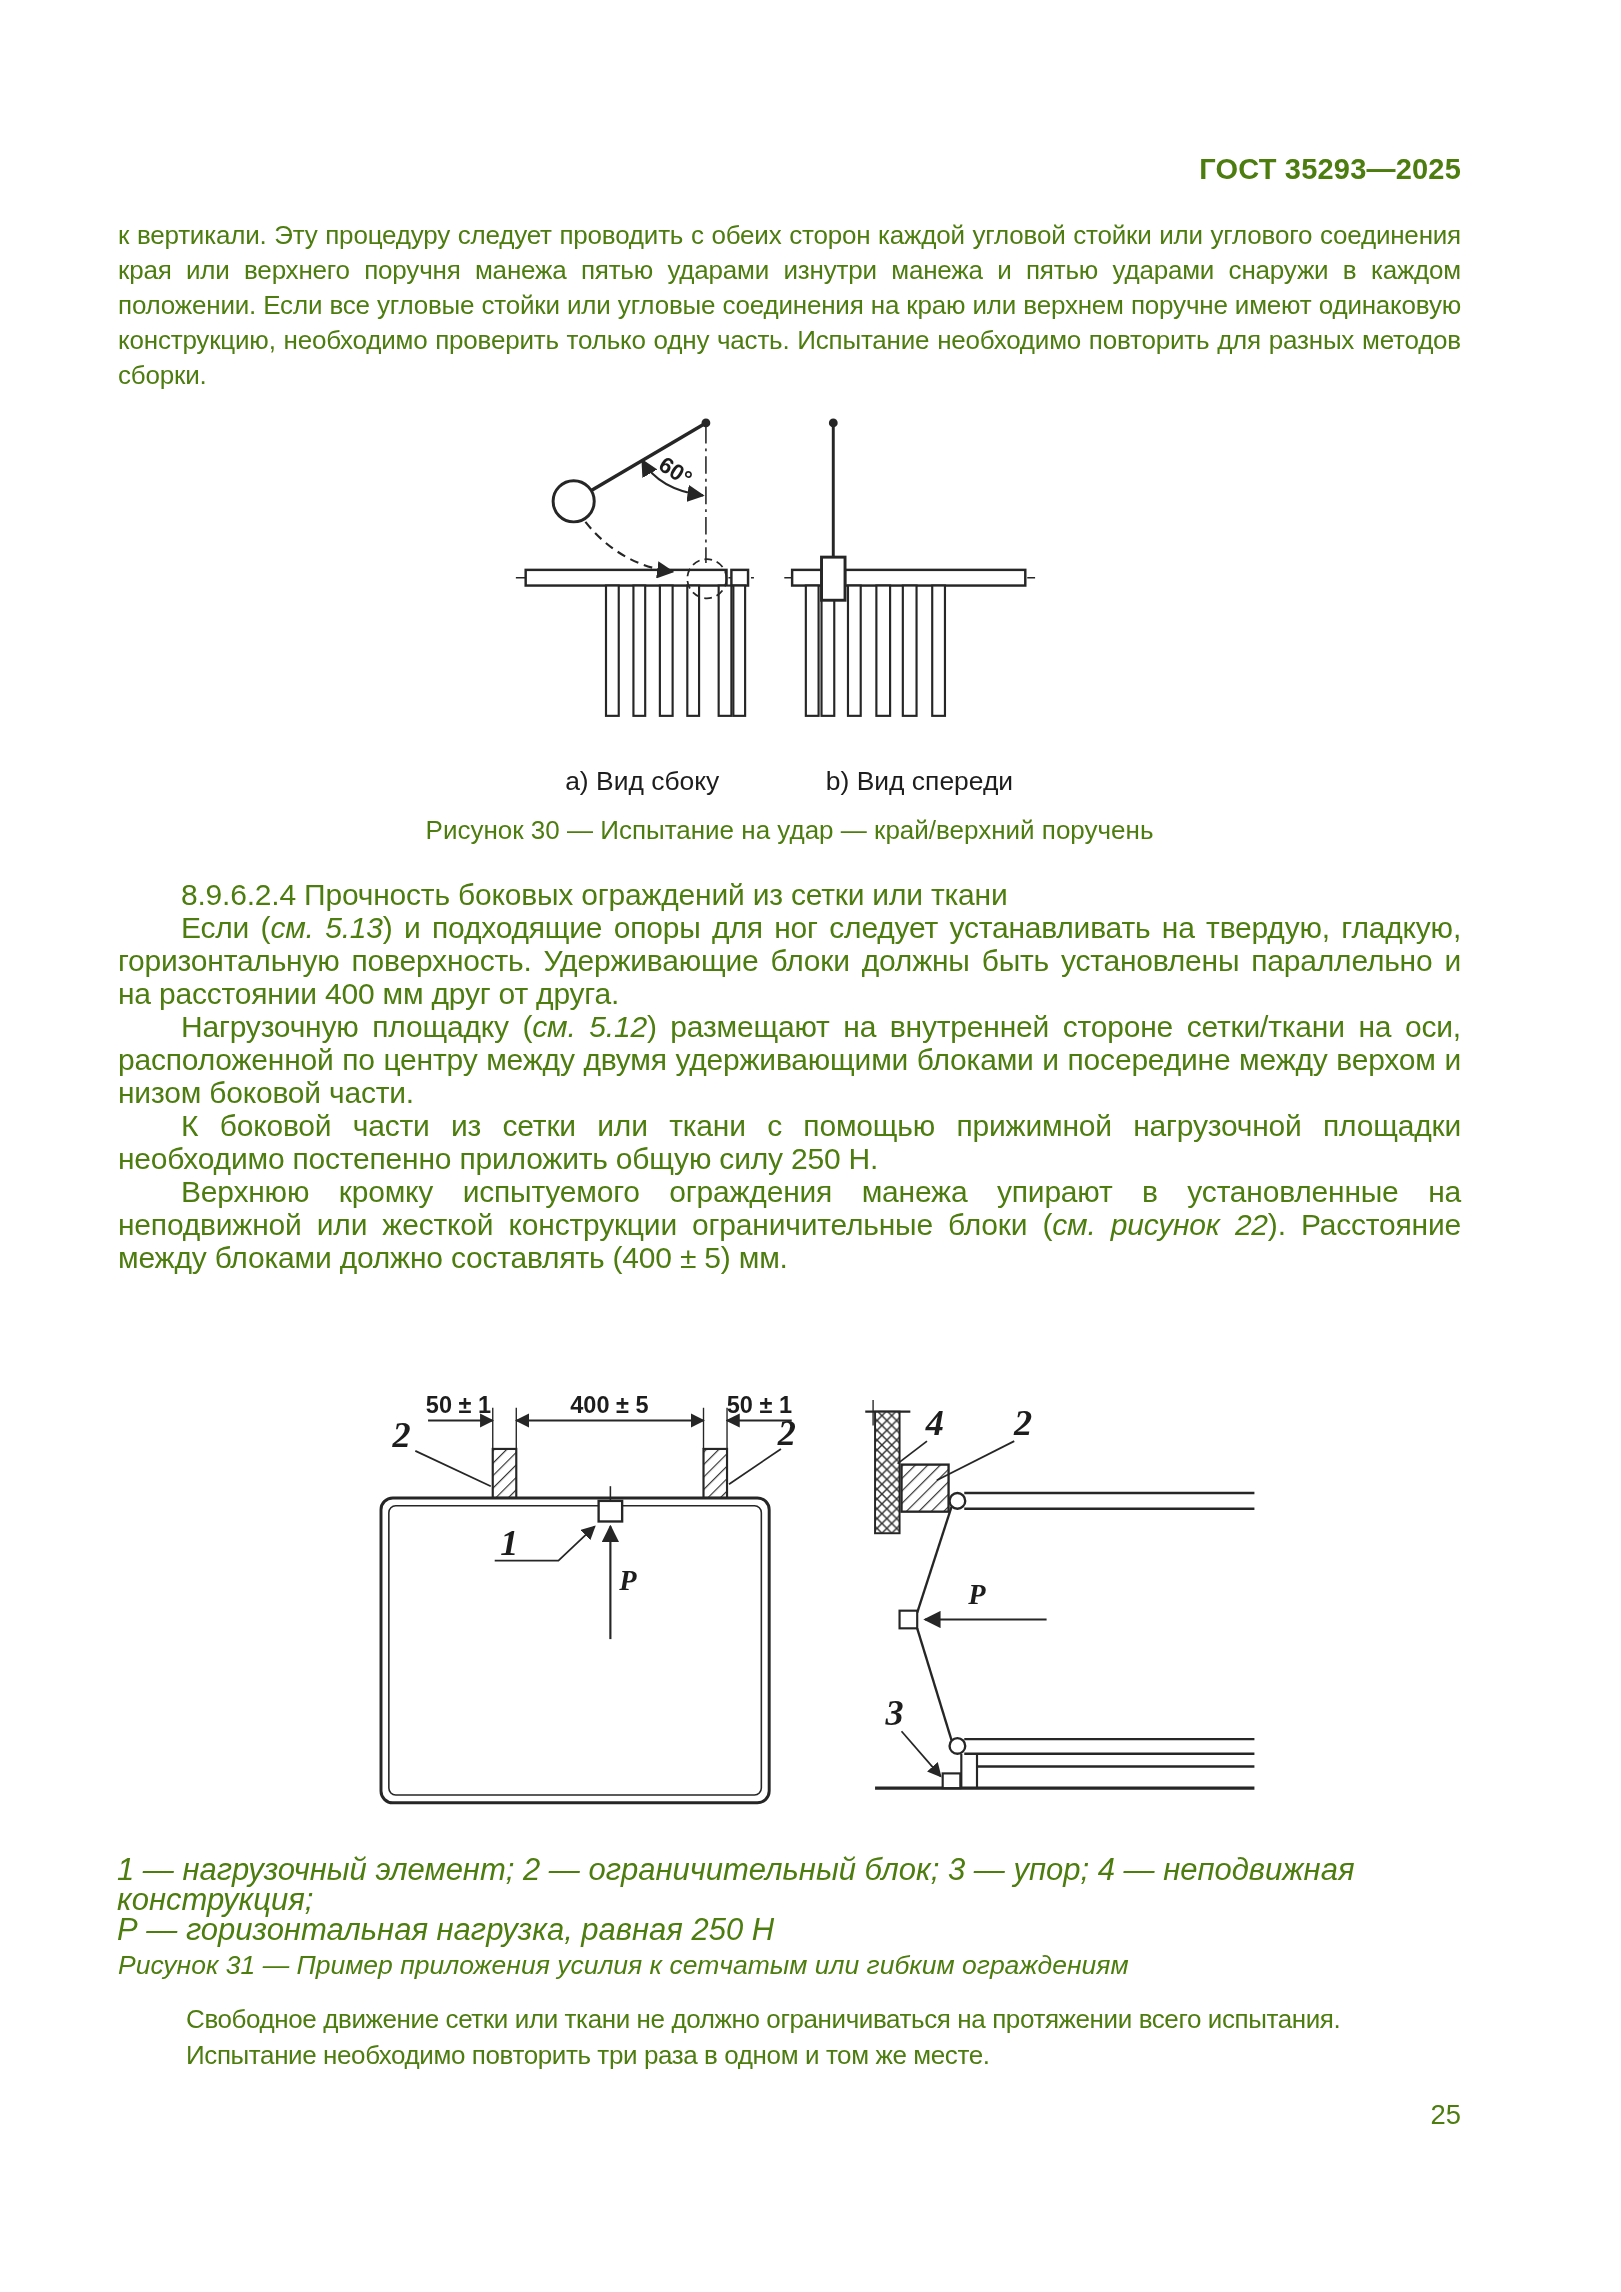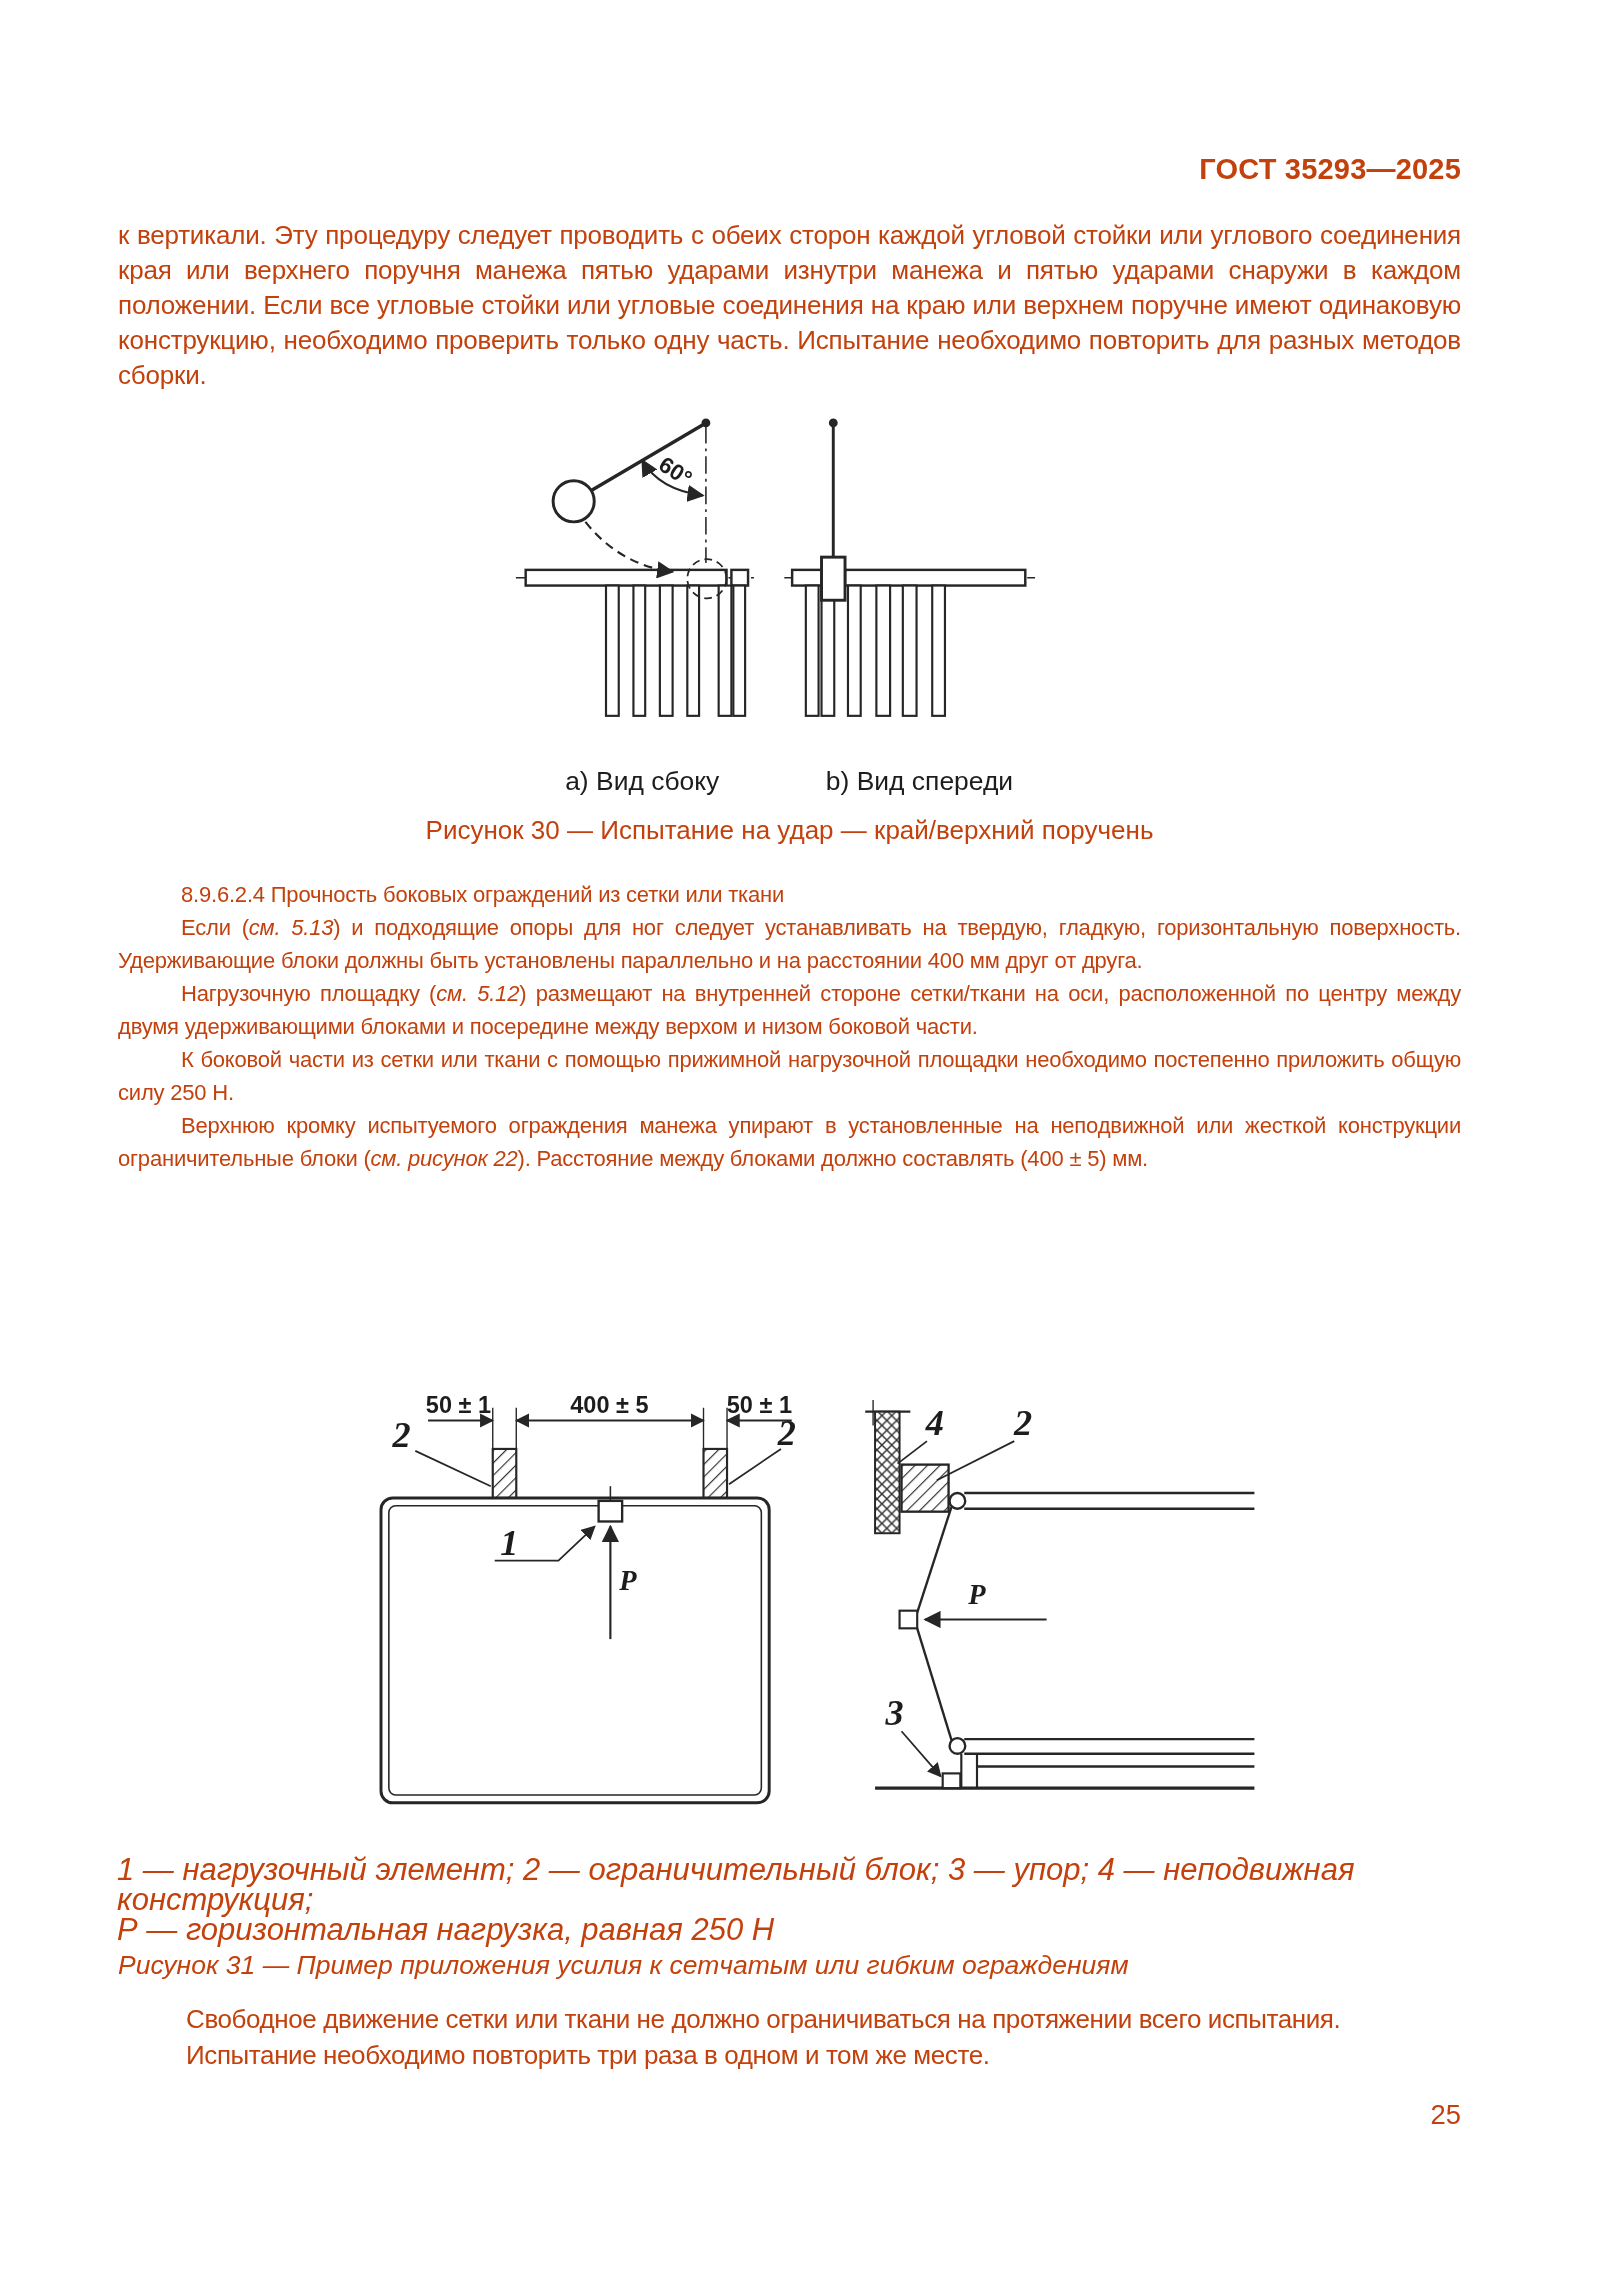--- a/index.html
+++ b/index.html
@@ -1,35 +1,35 @@
 <!DOCTYPE html>
 <html><head>
 <meta charset="utf-8">
 <style>
   html,body { margin:0; padding:0; background:#ffffff; }
   .page {
     position:relative; width:1621px; height:2293px; background:#ffffff;
-    color:#c2410c; font-family:"Liberation Sans", sans-serif; overflow:hidden;text-decoration:underline;
+    color:#4d7c0f; font-family:"Liberation Sans", sans-serif; overflow:hidden;text-decoration:underline;
   }
   .doc-header {
     position:absolute; top:153px; left:118px; width:1343px;
     text-align:right; font-weight:bold; font-size:29px; letter-spacing:0.2px;
   }
   .intro {
     position:absolute; top:218px; left:118px; width:1343px;
     font-size:26px; line-height:35px; letter-spacing:-0.2px; text-align:justify;
   }
   .fig30 { position:absolute; top:416px; left:510px; }
   .fig30-caption {
     position:absolute; top:815px; left:118px; width:1343px;
     text-align:center; font-size:26px;
   }
   .section-block {
     position:absolute; top:878px; left:118px; width:1343px;
-    font-size:22px; line-height:33px; letter-spacing:-0.2px;
+    font-size:30px; line-height:33px; letter-spacing:-0.2px;
   }
   .section-block p { margin:0; text-indent:63px; text-align:justify; }
   .section-block p.plain { text-align:left; }
   .ref-it { font-style:italic; }
   .fig31 { position:absolute; top:1396px; left:372px; }
   .legend {
     position:absolute; top:1855px; left:117px; width:1343px;
     text-align:left; font-style:italic; font-size:31px; line-height:30px;
   }
   .fig31-caption {

